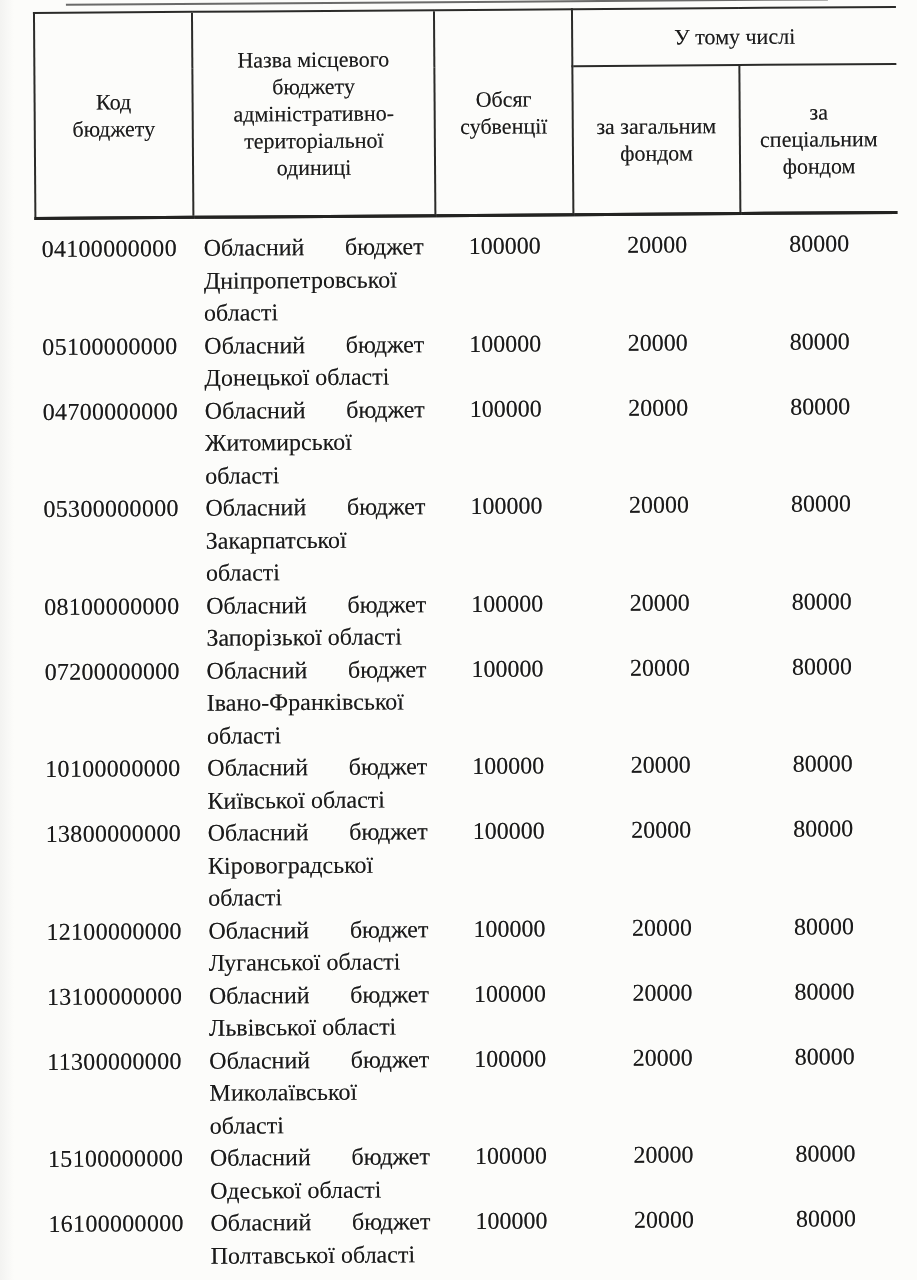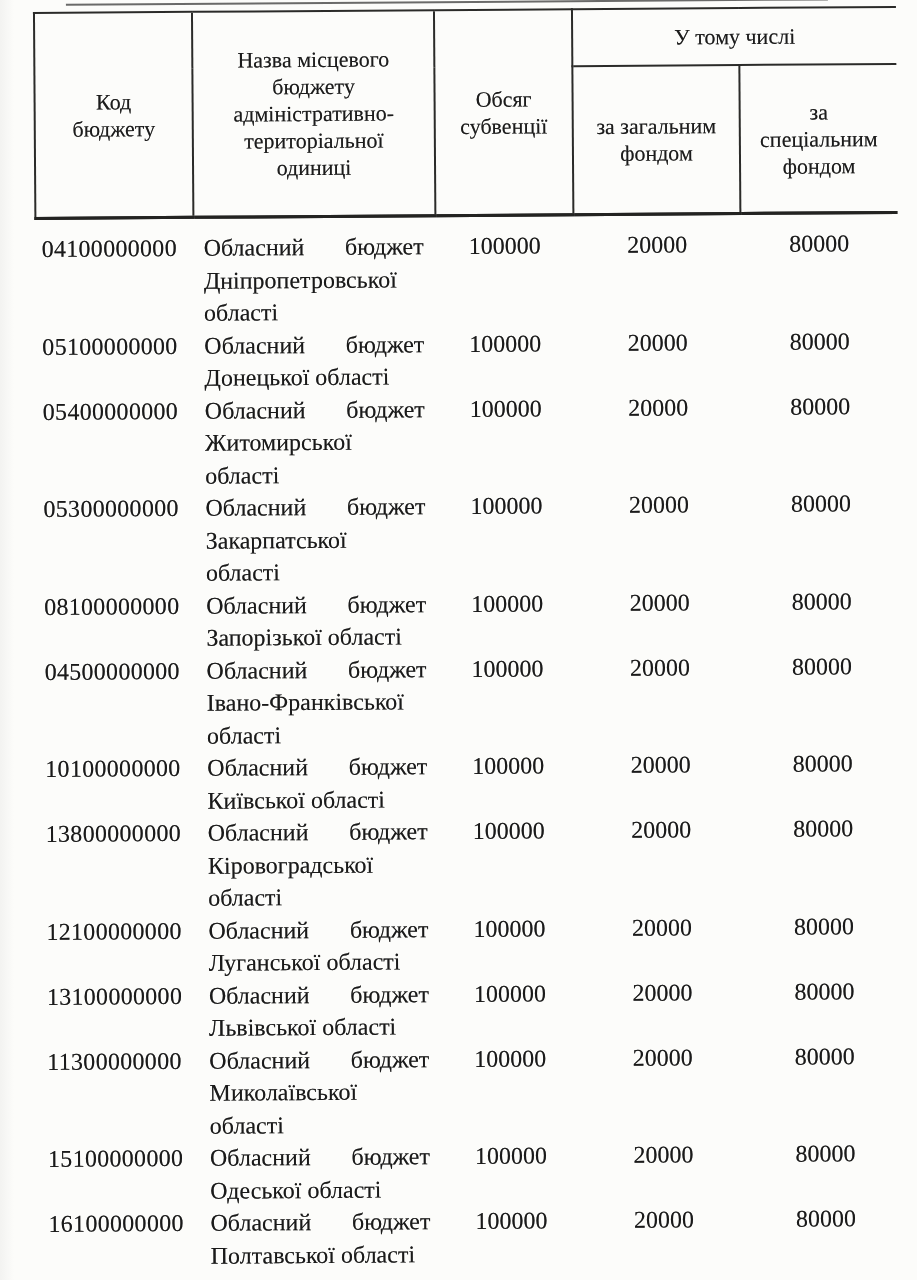--- a/index.html
+++ b/index.html
@@ -136,21 +136,21 @@
                 <span>Обласний</span>
                 <span>бюджет</span>
               </div>
               <div>Донецької області</div>
             </td>
             <td class="num">100000</td>
             <td class="num">20000</td>
             <td class="num">80000</td>
           </tr>
           <tr>
-            <td class="code">05400000000</td>
+            <td class="code">04700000000</td>
             <td class="name">
               <div class="jline">
                 <span>Обласний</span>
                 <span>бюджет</span>
               </div>
               <div>Житомирської</div>
               <div>області</div>
             </td>
             <td class="num">100000</td>
             <td class="num">20000</td>
@@ -177,21 +177,21 @@
                 <span>Обласний</span>
                 <span>бюджет</span>
               </div>
               <div>Запорізької області</div>
             </td>
             <td class="num">100000</td>
             <td class="num">20000</td>
             <td class="num">80000</td>
           </tr>
           <tr>
-            <td class="code">04500000000</td>
+            <td class="code">07200000000</td>
             <td class="name">
               <div class="jline">
                 <span>Обласний</span>
                 <span>бюджет</span>
               </div>
               <div>Івано-Франківської</div>
               <div>області</div>
             </td>
             <td class="num">100000</td>
             <td class="num">20000</td>

